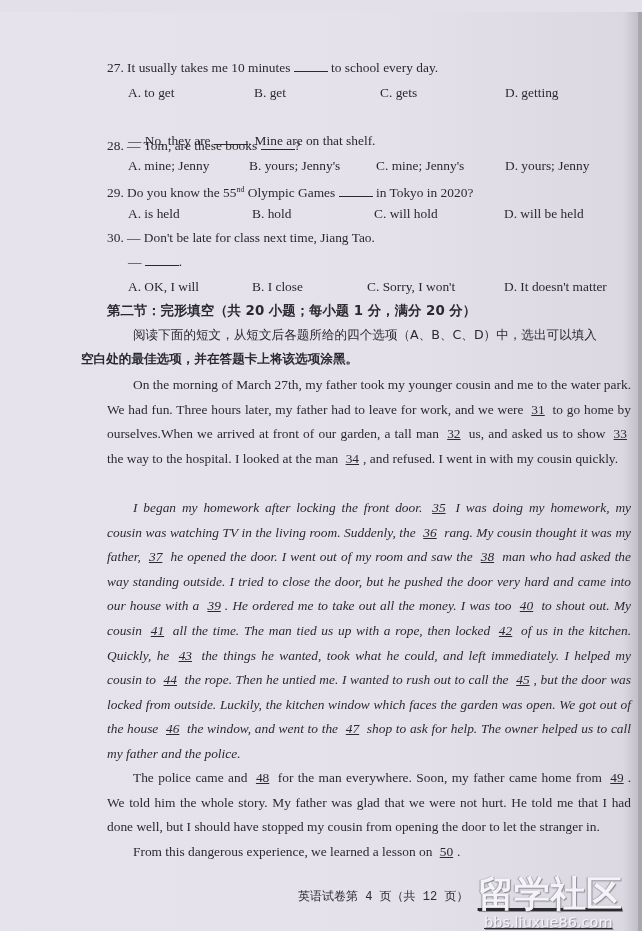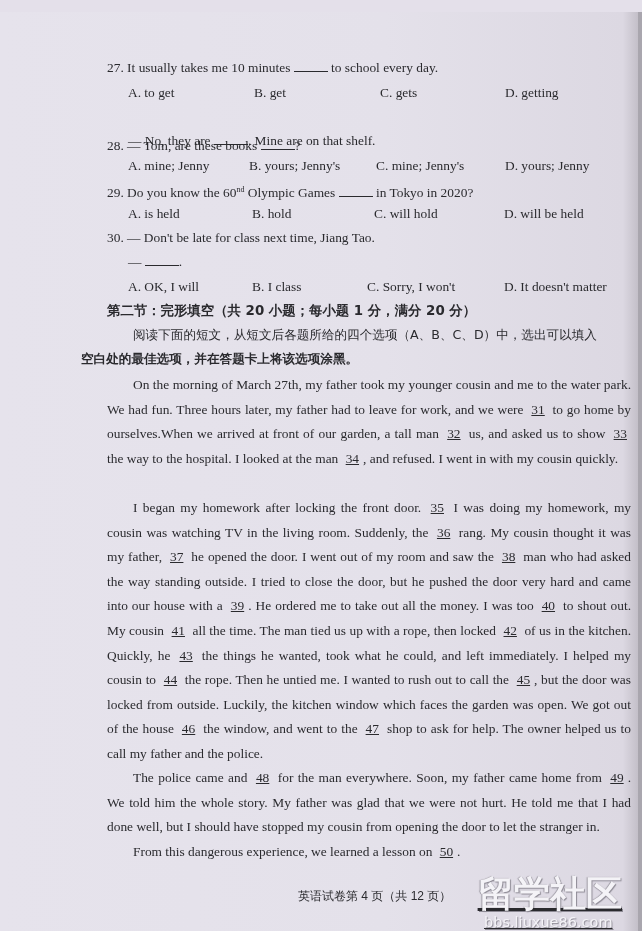--- a/index.html
+++ b/index.html
@@ -16,21 +16,21 @@
   }
   .edge { position: absolute; right: 0; top: 0; width: 4px; height: 931px; background: #a9a6ae; }
   .line { position: absolute; font-size: 13.4px; white-space: nowrap; line-height: 16px; }
   .q { left: 107px; }
   .opt { position: absolute; font-size: 13.4px; white-space: nowrap; }
   .para { position: absolute; left: 107px; width: 524px; font-size: 13.4px; line-height: 24.6px; text-align: justify; }
   .blank { text-decoration: underline; padding: 0 4px; }
   .gap { display: inline-block; width: 34px; border-bottom: 1px solid #2a2a2e; height: 11px; vertical-align: baseline; }
   .section-title { position: absolute; left: 107px; top: 290px; font-size: 13.4px; font-weight: bold; font-family: "DejaVu Sans", sans-serif; }
   .instr { position: absolute; left: 107px; width: 524px; font-size: 12.6px; line-height: 24px; font-family: "DejaVu Sans", sans-serif; }
-  .footer { position: absolute; left: 298px; top: 876px; font-size: 12px; font-family: Liberation Sans, sans-serif; }
+  .footer { position: absolute; left: 298px; top: 876px; font-size: 12px; font-family: Liberation Mono, monospace; }
   .wm { position: absolute; left: 478px; top: 862px; width: 160px; height: 58px; text-decoration: underline; }
   .wm-cn { font-family: "DejaVu Sans", sans-serif; font-size: 36px; font-weight: bold; color: #f4f3f7; letter-spacing: 0px; line-height: 40px; text-shadow: 1px 1px 1px #8d8a94, -1px 0 1px #9a97a0; }
   .wm-url { font-family: "DejaVu Sans", sans-serif; font-size: 14.5px; color: #f4f3f7; line-height: 16px; text-shadow: 1px 1px 1px #8d8a94; margin-left: 6px; }
   sup { font-size: 8px; }
 </style>
 </head>
 <body>
 
 <div class="page">
   <div class="edge"></div>
@@ -55,54 +55,54 @@
     <span>— No, they are</span>
     <span class="gap"></span><span>. Mine are on that shelf.</span>
   </div>
   <div class="opt" style="left:128px; top:146px;">A. mine; Jenny</div>
   <div class="opt" style="left:249px; top:146px;">B. yours; Jenny's</div>
   <div class="opt" style="left:376px; top:146px;">C. mine; Jenny's</div>
   <div class="opt" style="left:505px; top:146px;">D. yours; Jenny</div>
 
   <div class="line q" style="top:170px;">
     <span>29.</span>
-    <span>Do you know the 60</span><sup>nd</sup>
+    <span>Do you know the 55</span><sup>nd</sup>
     <span>Olympic Games</span>
     <span class="gap"></span>
     <span>in Tokyo in 2020?</span>
   </div>
   <div class="opt" style="left:128px; top:194px;">A. is held</div>
   <div class="opt" style="left:252px; top:194px;">B. hold</div>
   <div class="opt" style="left:374px; top:194px;">C. will hold</div>
   <div class="opt" style="left:504px; top:194px;text-align:right;">D. will be held</div>
 
   <div class="line q" style="top:218px;">
     <span>30.</span>
     <span>— Don't be late for class next time, Jiang Tao.</span>
   </div>
   <div class="line" style="left:128px; top:242px;">
     <span>—</span>
     <span class="gap"></span><span>.</span>
   </div>
   <div class="opt" style="left:128px; top:267px;">A. OK, I will</div>
-  <div class="opt" style="left:252px; top:267px;">B. I class</div>
+  <div class="opt" style="left:252px; top:267px;">B. I close</div>
   <div class="opt" style="left:367px; top:267px;">C. Sorry, I won't</div>
   <div class="opt" style="left:504px; top:267px;">D. It doesn't matter</div>
 
   <div class="section-title">第二节：完形填空（共 20 小题；每小题 1 分，满分 20 分）</div>
   <div class="instr" style="top:311px; text-indent:26px;">
     <span>阅读下面的短文，从短文后各题所给的四个选项（A、B、C、D）中，选出可以填入</span><br>
     <span style="display:inline-block; text-indent:0; margin-left:-26px;font-weight:bold;">空白处的最佳选项，并在答题卡上将该选项涂黑。</span>
   </div>
 
   <div class="para" style="top:361px; text-indent:26px;">
     <span>On the morning of March 27th, my father took my younger cousin and me to the water park. We had fun. Three hours later, my father had to leave for work, and we were </span><span class="blank">31</span><span> to go home by ourselves.When we arrived at front of our garden, a tall man </span><span class="blank">32</span><span> us, and asked us to show </span><span class="blank">33</span><span> the way to the hospital. I looked at the man </span><span class="blank">34</span><span>, and refused. I went in with my cousin quickly.</span>
   </div>
 
-  <div class="para" style="top:484px; text-indent:26px;">
+  <div class="para" style="top:484px; text-indent:26px;font-style:italic;">
     <span>I began my homework after locking the front door. </span><span class="blank">35</span><span> I was doing my homework, my cousin was watching TV in the living room. Suddenly, the </span><span class="blank">36</span><span> rang. My cousin thought it was my father, </span><span class="blank">37</span><span> he opened the door. I went out of my room and saw the </span><span class="blank">38</span><span> man who had asked the way standing outside. I tried to close the door, but he pushed the door very hard and came into our house with a </span><span class="blank">39</span><span>. He ordered me to take out all the money. I was too </span><span class="blank">40</span><span> to shout out. My cousin </span><span class="blank">41</span><span> all the time. The man tied us up with a rope, then locked </span><span class="blank">42</span><span> of us in the kitchen. Quickly, he </span><span class="blank">43</span><span> the things he wanted, took what he could, and left immediately. I helped my cousin to </span><span class="blank">44</span><span> the rope. Then he untied me. I wanted to rush out to call the </span><span class="blank">45</span><span>, but the door was locked from outside. Luckily, the kitchen window which faces the garden was open. We got out of the house </span><span class="blank">46</span><span> the window, and went to the </span><span class="blank">47</span><span> shop to ask for help. The owner helped us to call my father and the police.</span>
   </div>
 
   <div class="para" style="top:754px; text-indent:26px;">
     <span>The police came and </span><span class="blank">48</span><span> for the man everywhere. Soon, my father came home from </span><span class="blank">49</span><span>. We told him the whole story. My father was glad that we were not hurt. He told me that I had done well, but I should have stopped my cousin from opening the door to let the stranger in.</span>
   </div>
 
   <div class="para" style="top:828px; text-indent:26px;">
     <span>From this dangerous experience, we learned a lesson on </span><span class="blank">50</span><span>.</span>
   </div>

